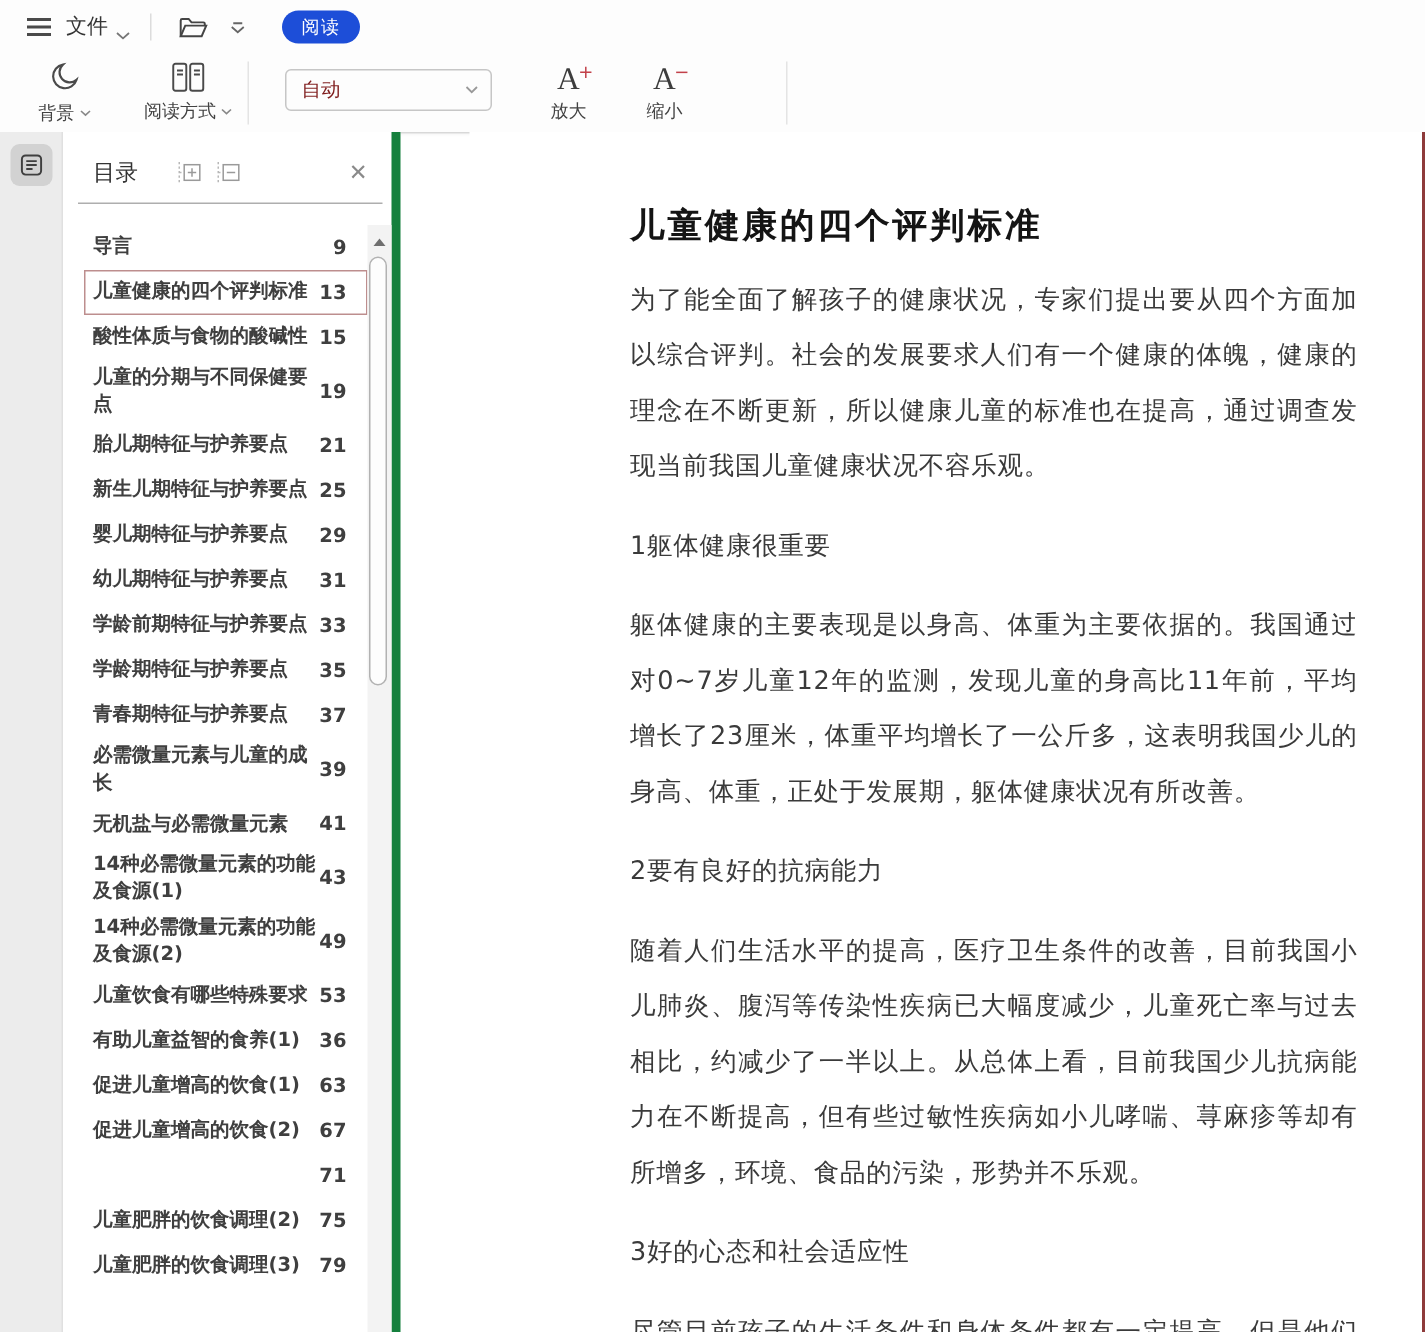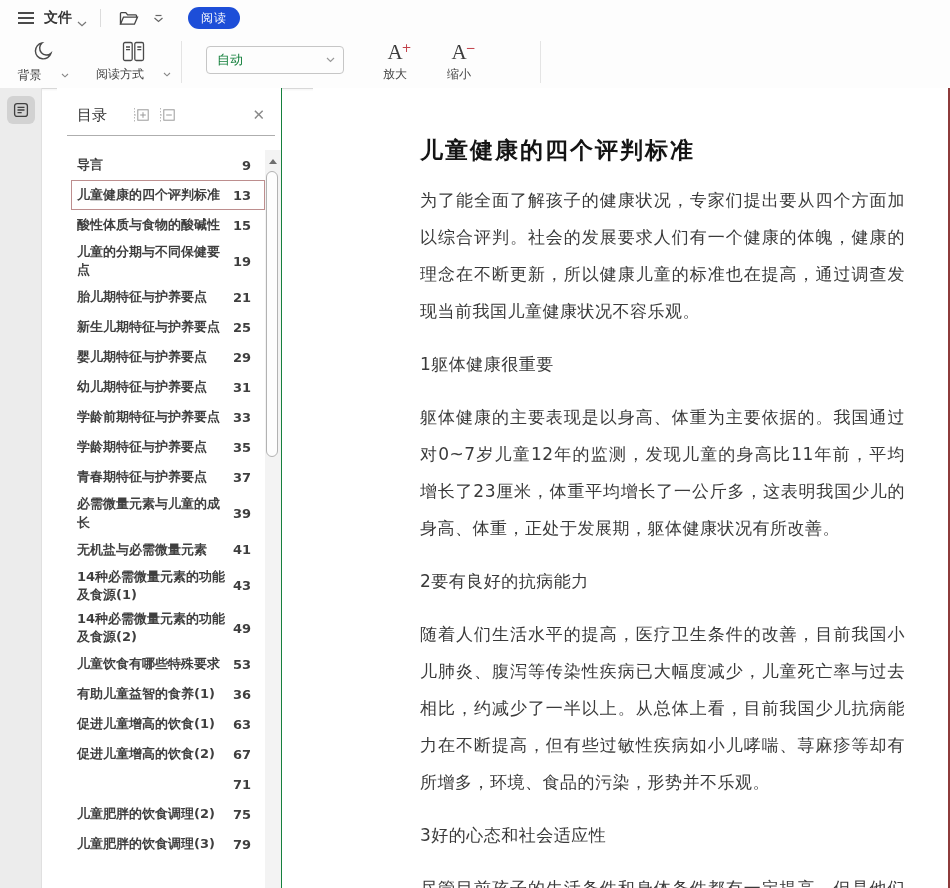--- a/index.html
+++ b/index.html
@@ -7,50 +7,50 @@
        font-family:"DejaVu Sans","Liberation Sans",sans-serif;}
   .app{position:relative;width:950px;height:888px;background:#fff;overflow:hidden;}
 
   
   .header{position:absolute;top:0;left:0;right:0;height:88px;background:#fdfdfd;
           border-bottom:1px solid #d8d8d8;box-shadow:0 1px 2px rgba(0,0,0,.05);}
   .topbar{height:36px;display:flex;align-items:center;}
   .hamburger{margin-left:18px;display:inline-flex;flex-direction:column;gap:3px;cursor:pointer;}
   .hamburger span{display:block;width:16px;height:2px;background:#4a4a4a;}
   .file-btn{display:inline-flex;align-items:flex-end;gap:5px;margin-left:10px;
-            font-size:14px;color:#353535;cursor:pointer;font-weight:bold;}
+            font-size:14px;color:#353535;cursor:pointer;}
   .vsep-top{width:1px;height:18px;background:#dcdcdc;margin:0 13px;}
   .icon-btn{display:inline-flex;align-items:center;justify-content:center;cursor:pointer;
             padding:3px 4px;}
   .badge{margin-left:20px;background:#1d4ed8;color:#fff;font-size:12px;line-height:1;
          padding:5px 13px;border-radius:11px;letter-spacing:1px;cursor:pointer;}
 
   .ribbon{height:52px;display:flex;align-items:center;}
   .tool{display:flex;flex-direction:column;align-items:center;gap:4px;
         min-width:54px;cursor:pointer;padding:2px 2px;}
-  .tool .lbl{font-size:12px;color:#424242;display:inline-flex;align-items:center;gap:19px;}
+  .tool .lbl{font-size:12px;color:#424242;display:inline-flex;align-items:center;gap:3px;}
   .vsep{width:1px;height:42px;background:#e4e4e4;margin:0 8px;}
   .zoom-select{width:118px;height:26px;border:1px solid #c6c6c6;border-radius:4px;
                background:#fdfdfd;display:flex;align-items:center;padding:0 8px 0 10px;
-               font-size:13px;color:#15803d;margin:0 16px 4px 16px;cursor:pointer;}
+               font-size:13px;color:#7f1d1d;margin:0 16px 4px 16px;cursor:pointer;}
   .zoom-select .sel-arrow{margin-left:auto;}
   .a-glyph{font-size:21px;line-height:20px;color:#3d3d3d;position:relative;
            font-family:"Liberation Serif","DejaVu Serif",serif;}
   .a-glyph sup{position:absolute;top:-4px;right:-9px;font-size:12px;color:#c2414a;
                font-family:"DejaVu Sans",sans-serif;}
 
   
   .rail{position:absolute;top:88px;left:0;width:42px;bottom:0;background:#ececec;
         border-right:1px solid #e0e0e0;box-sizing:border-box;}
   .rail-btn{width:28px;height:28px;margin:8px auto 0;background:#d2d2d2;border-radius:6px;
             display:flex;align-items:center;justify-content:center;cursor:pointer;}
 
   
   .sidebar{position:absolute;top:88px;left:42px;width:225px;bottom:0;background:#fff;
-           border-right:1px solid #15803d;box-sizing:border-box;margin-left:15px;}
+           border-right:6px solid #15803d;box-sizing:border-box;}
   .sb-head{position:absolute;top:10px;left:0;right:0;height:34px;display:flex;
            align-items:center;padding:0 16px 0 20px;}
   .sb-title{font-size:15px;color:#333;}
   .tree-icon{margin-left:26px;cursor:pointer;display:inline-flex;}
   .tree-icon + .tree-icon{margin-left:10px;}
   .close-x{margin-left:auto;font-size:15px;color:#8a8a8a;cursor:pointer;line-height:1;}
   .sb-divider{position:absolute;top:47px;left:10px;right:6px;height:1px;background:#aeaeae;}
 
   .toc-list{position:absolute;top:62px;left:0;right:16px;bottom:0;overflow:hidden;}
   .toc-item{display:flex;align-items:center;box-sizing:border-box;min-height:30px;

